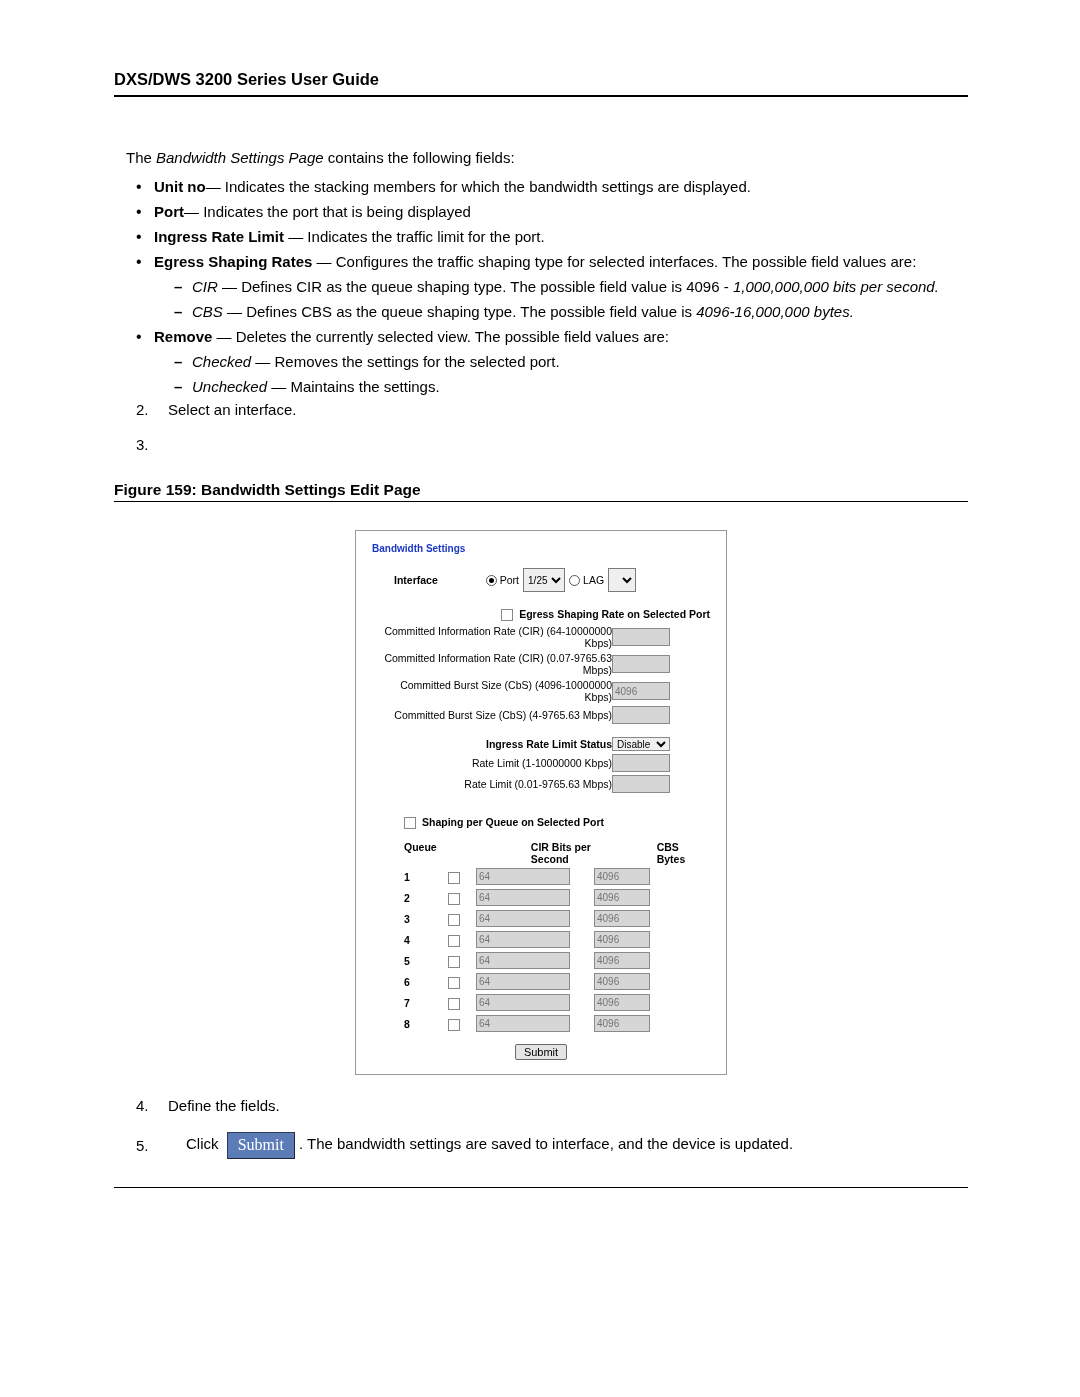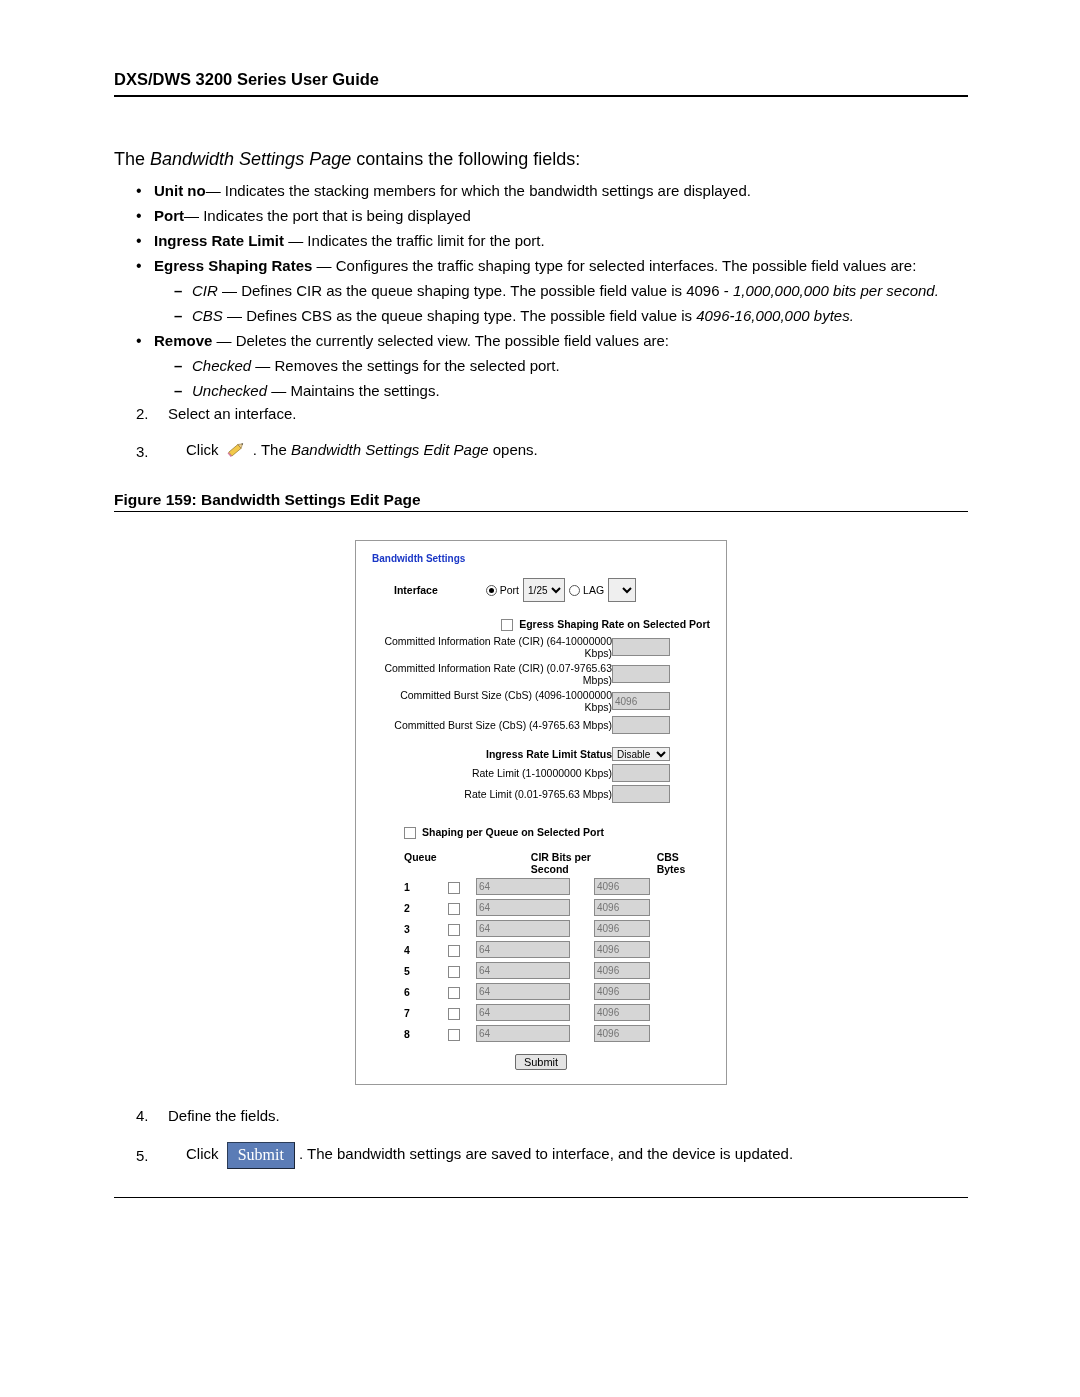--- a/index.html
+++ b/index.html
@@ -20,22 +20,22 @@
     font-weight: bold;
     font-size: 16.5px;
     margin-bottom: 6px;
   }
   .hdr-rule {
     border: none;
     border-top: 2px solid #000;
     margin: 0 0 52px 0;
   }
   .intro {
-    font-size: 18px;
-    margin: 0 0 10px 0;
+    font-size: 15px;
+    margin: 0 0 10px 12px;
   }
   .intro .ital { font-style: italic; }
   ul.fields {
     list-style: none;
     padding: 0;
     margin: 0 0 4px 22px;
   }
   ul.fields > li {
     position: relative;
     padding-left: 18px;
@@ -271,34 +271,20 @@
     </li>
   </ul>
 
   <div class="steps">
     <div>
         <span class="num">2.</span>
         <span>Select an interface.</span>
       </div>
     <div class="step-line" style="margin-top:18px;">
       <span class="num">3.</span>
-      <span>
-        <span>Click </span>
-        <span class="pencil-icon">
-          <svg width="26" height="20" viewBox="0 0 26 20">
-            <g transform="rotate(-40 13 10)">
-              <rect x="6" y="7" width="12" height="5" fill="#f2c84b" stroke="#8a6a1f" stroke-width="0.6"></rect>
-              <polygon points="18,7 22,9.5 18,12" fill="#e7cfa0" stroke="#8a6a1f" stroke-width="0.5"></polygon>
-              <polygon points="21,8.7 22.8,9.5 21,10.3" fill="#3a3a3a"></polygon>
-              <rect x="4.5" y="7" width="1.5" height="5" fill="#d47a9a"></rect>
-            </g>
-          </svg>
-        </span>
-        <span> . The </span><span class="ital">Bandwidth Settings Edit Page</span><span> opens.</span>
-      </span>
     </div>
   </div>
 
   <div class="figcap">Figure 159: Bandwidth Settings Edit Page</div>
   <hr class="figrule">
 
   <div class="screenshot">
     <div class="scr-pad">
       <div class="scr-title">Bandwidth Settings</div>
 

